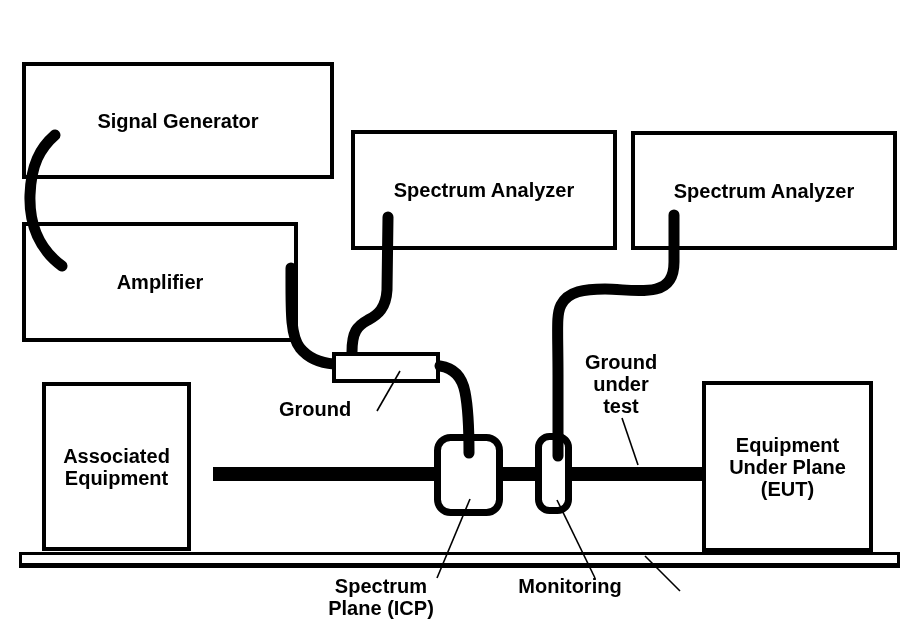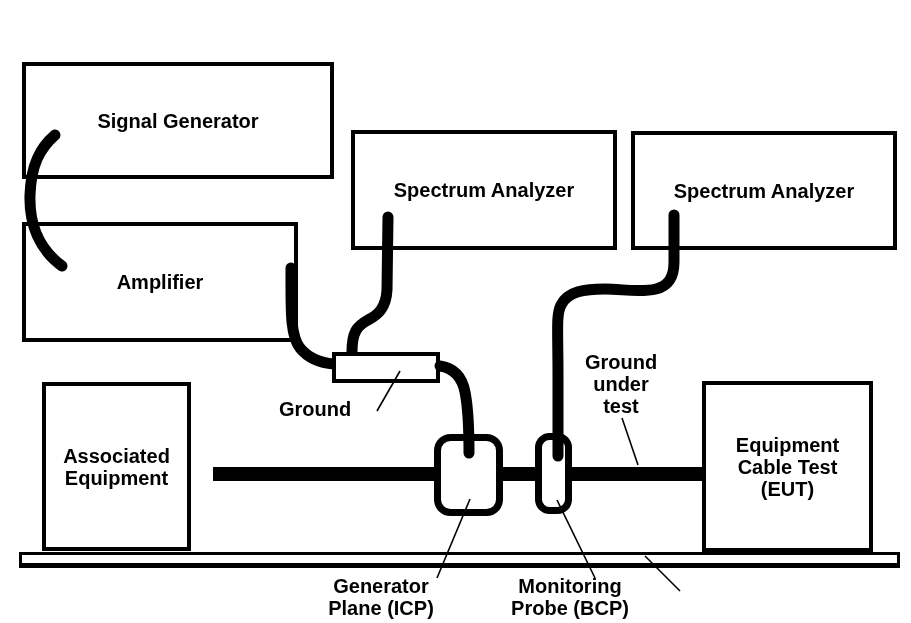--- a/index.html
+++ b/index.html
@@ -97,21 +97,21 @@
     <span>Spectrum Analyzer</span>
   </div>
 
   <div class="box box-ae">
     <span>Associated</span>
     <span>Equipment</span>
   </div>
 
   <div class="box box-eut">
     <span>Equipment</span>
-    <span>Cable Test</span>
+    <span>Under Plane</span>
     <span>(EUT)</span>
   </div>
 
   <div class="ground-plane"></div>
 
   <svg class="wires" viewBox="0 0 911 623">
 
     <line x1="213" y1="474" x2="702" y2="474" stroke="#000000" stroke-width="14"></line>
 
     <path d="M55,135 C40,148 31,165 30,195 C29,225 40,250 62,266" fill="none" stroke="#000000" stroke-width="11" stroke-linecap="round"></path>
@@ -141,23 +141,22 @@
     <div>Ground</div>
   </div>
 
   <div class="lbl lbl-cut">
     <div>Ground</div>
     <div>under</div>
     <div>test</div>
   </div>
 
   <div class="lbl lbl-icp">
-    <div>Generator</div>
+    <div>Spectrum</div>
     <div>Plane (ICP)</div>
   </div>
 
   <div class="lbl lbl-bcp">
     <div>Monitoring</div>
-    <div>Probe (BCP)</div>
   </div>
 
 
 </div>
 
 </body></html>

